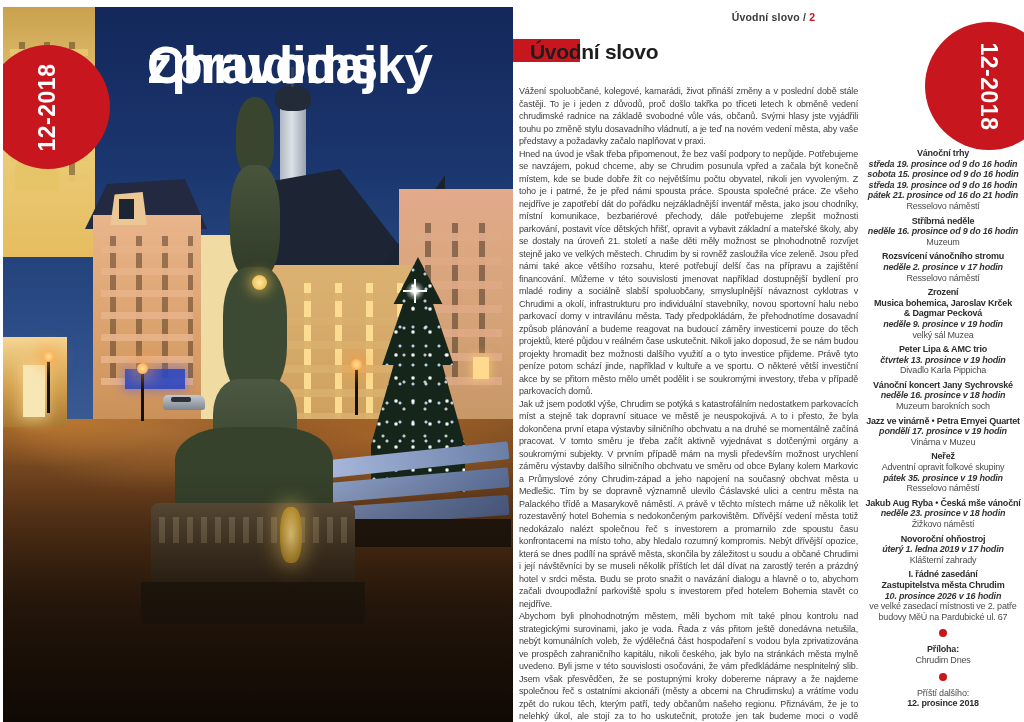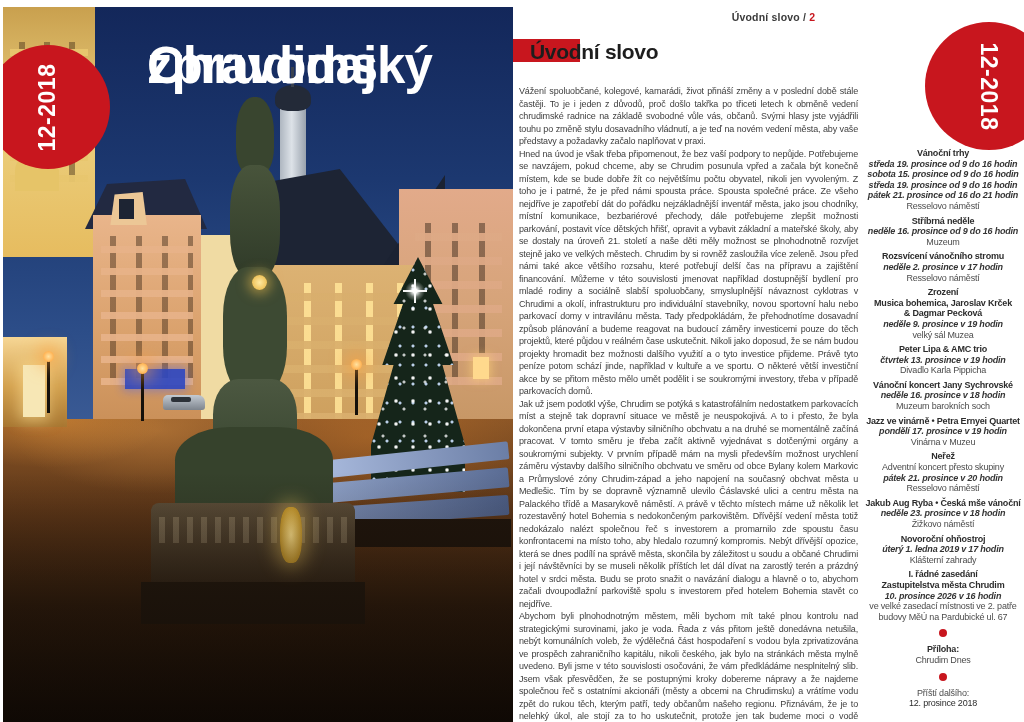--- a/index.html
+++ b/index.html
@@ -142,21 +142,21 @@
   .heading-block{position:absolute;left:0;top:39px;width:67px;height:23px;background:var(--red);}
   .heading{position:absolute;left:17px;top:40px;z-index:2;font-size:21px;font-weight:700;
     color:#1d1d1d;letter-spacing:-.3px;}
   .body-col{position:absolute;left:6px;top:85px;width:339px;}
   .bpara{font-size:9px;line-height:12.5px;letter-spacing:-.15px;color:#3e3e3e;text-align:justify;}
 
   .events{position:absolute;left:349px;top:148px;width:162px;text-align:center;}
   .sline{white-space:nowrap;line-height:10.6px;font-size:9px;color:#4c4c4c;letter-spacing:-.2px;}
   .s-title{font-weight:700;color:#2c2c2c;}
   .s-date{font-weight:700;font-style:italic;color:#343434;}
-  .s-strong{font-weight:400;color:#2c2c2c;}
+  .s-strong{font-weight:700;color:#2c2c2c;}
   .s-gap{height:4px;}
   .s-dot{width:8px;height:8px;border-radius:50%;background:var(--red);margin:7px auto;}
 </style>
 </head>
 <body>
 
 <div class="spread">
 
   <section class="page-left">
     <div class="photo">
@@ -316,23 +316,23 @@
         <div class="sline s-title">Jazz ve vinárně • Petra Ernyei Quartet</div>
 
         <div class="sline s-date">pondělí 17. prosince v 19 hodin</div>
 
         <div class="sline s-venue">Vinárna v Muzeu</div>
 
         <div class="sline s-gap"></div>
 
         <div class="sline s-title">Neřež</div>
 
-        <div class="sline s-venue">Adventní koncert přesto skupiny</div>
-
-        <div class="sline s-date">pátek 21. prosince v 20 hodin</div>
+        <div class="sline s-venue">Adventní opravit folkové skupiny</div>
+
+        <div class="sline s-date">pátek 35. prosince v 19 hodin</div>
 
         <div class="sline s-venue">Resselovo náměstí</div>
 
         <div class="sline s-gap"></div>
 
         <div class="sline s-title">Jakub Aug Ryba • Česká mše vánoční</div>
 
         <div class="sline s-date">neděle 23. prosince v 18 hodin</div>
 
         <div class="sline s-venue">Žižkovo náměstí</div>

